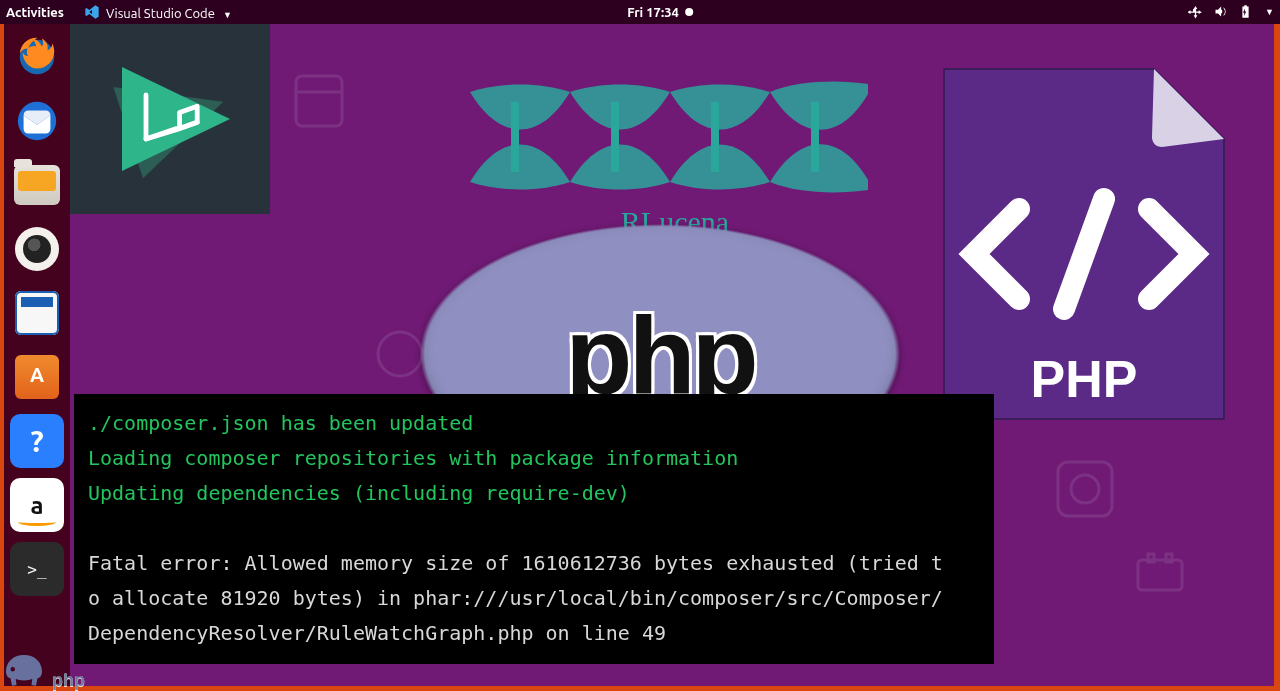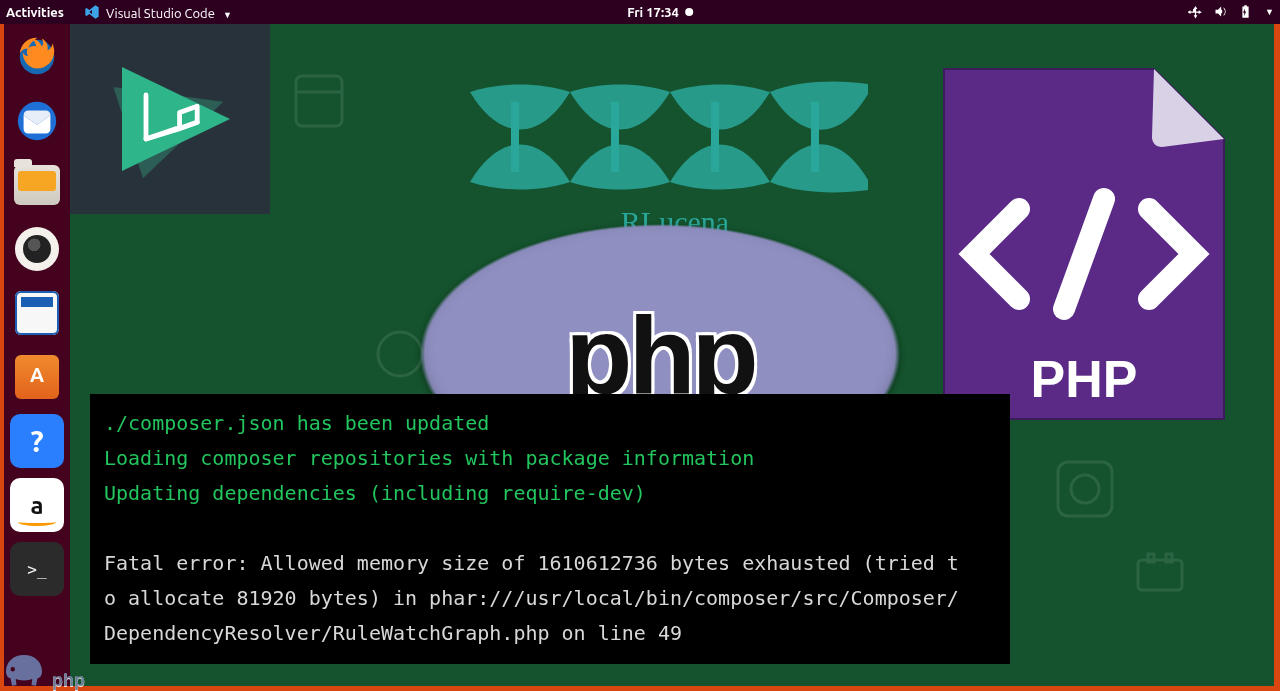--- a/index.html
+++ b/index.html
@@ -64,21 +64,21 @@
                display:flex;align-items:center;justify-content:center;}
   .l-amazon  { background:#fff;border-radius:8px;width:44px;height:44px;color:#111;font-size:24px;font-weight:bold;
                display:flex;align-items:center;justify-content:center;position:relative;}
   .l-amazon::after{content:"";position:absolute;bottom:6px;left:8px;right:8px;height:5px;border-bottom:3px solid #f90;border-radius:0 0 50% 50%;}
   .l-term    { background:#2b2b2b;border-radius:6px;width:44px;height:44px;color:#eee;
                display:flex;align-items:center;justify-content:center;font-family:monospace;font-size:16px;}
 
   
   .wallpaper {
     position:absolute; left:70px; top:24px; right:6px; bottom:5px;
-    background:#14532d; overflow:hidden;
+    background:#701a75; overflow:hidden;
   }
 
   
   .bgpat { position:absolute; inset:0; opacity:.11; z-index:0; }
   .bgpat svg { position:absolute; stroke:#e6edf7; fill:none; stroke-width:3; }
 
   
   .tile-laravel {
     position:absolute; left:0px; top:0px; width:200px; height:190px;
     background:#28323a; z-index:5; display:flex; align-items:center; justify-content:center;
@@ -111,21 +111,21 @@
     position:absolute; right:40px; top:35px; width:300px; height:370px; z-index:6;
   }
   .php-card svg { width:100%; height:100%; }
   .php-card .label {
     position:absolute; bottom:20px; left:0; right:0; text-align:center;
     color:#fff; font-weight:900; font-size:52px; font-family:Arial,sans-serif;
   }
 
   
   .term {
-    position:absolute; left:20px; top:370px; width:920px; height:270px; z-index:20;
+    position:absolute; left:4px; top:370px; width:920px; height:270px; z-index:20;
     background:#000; color:#ddd; font-family:"DejaVu Sans Mono","Courier New",monospace;
     font-size:20px; line-height:1.75; padding:12px 14px 8px 14px; white-space:pre-wrap;
   }
   .term .g { color:#22c55e; }
   .term .w { color:#d8d8d8; }
 
   
   .wm {
     position:absolute; left:0px; bottom:0px; z-index:60; display:flex; align-items:flex-end;
     gap:4px; opacity:.92;

